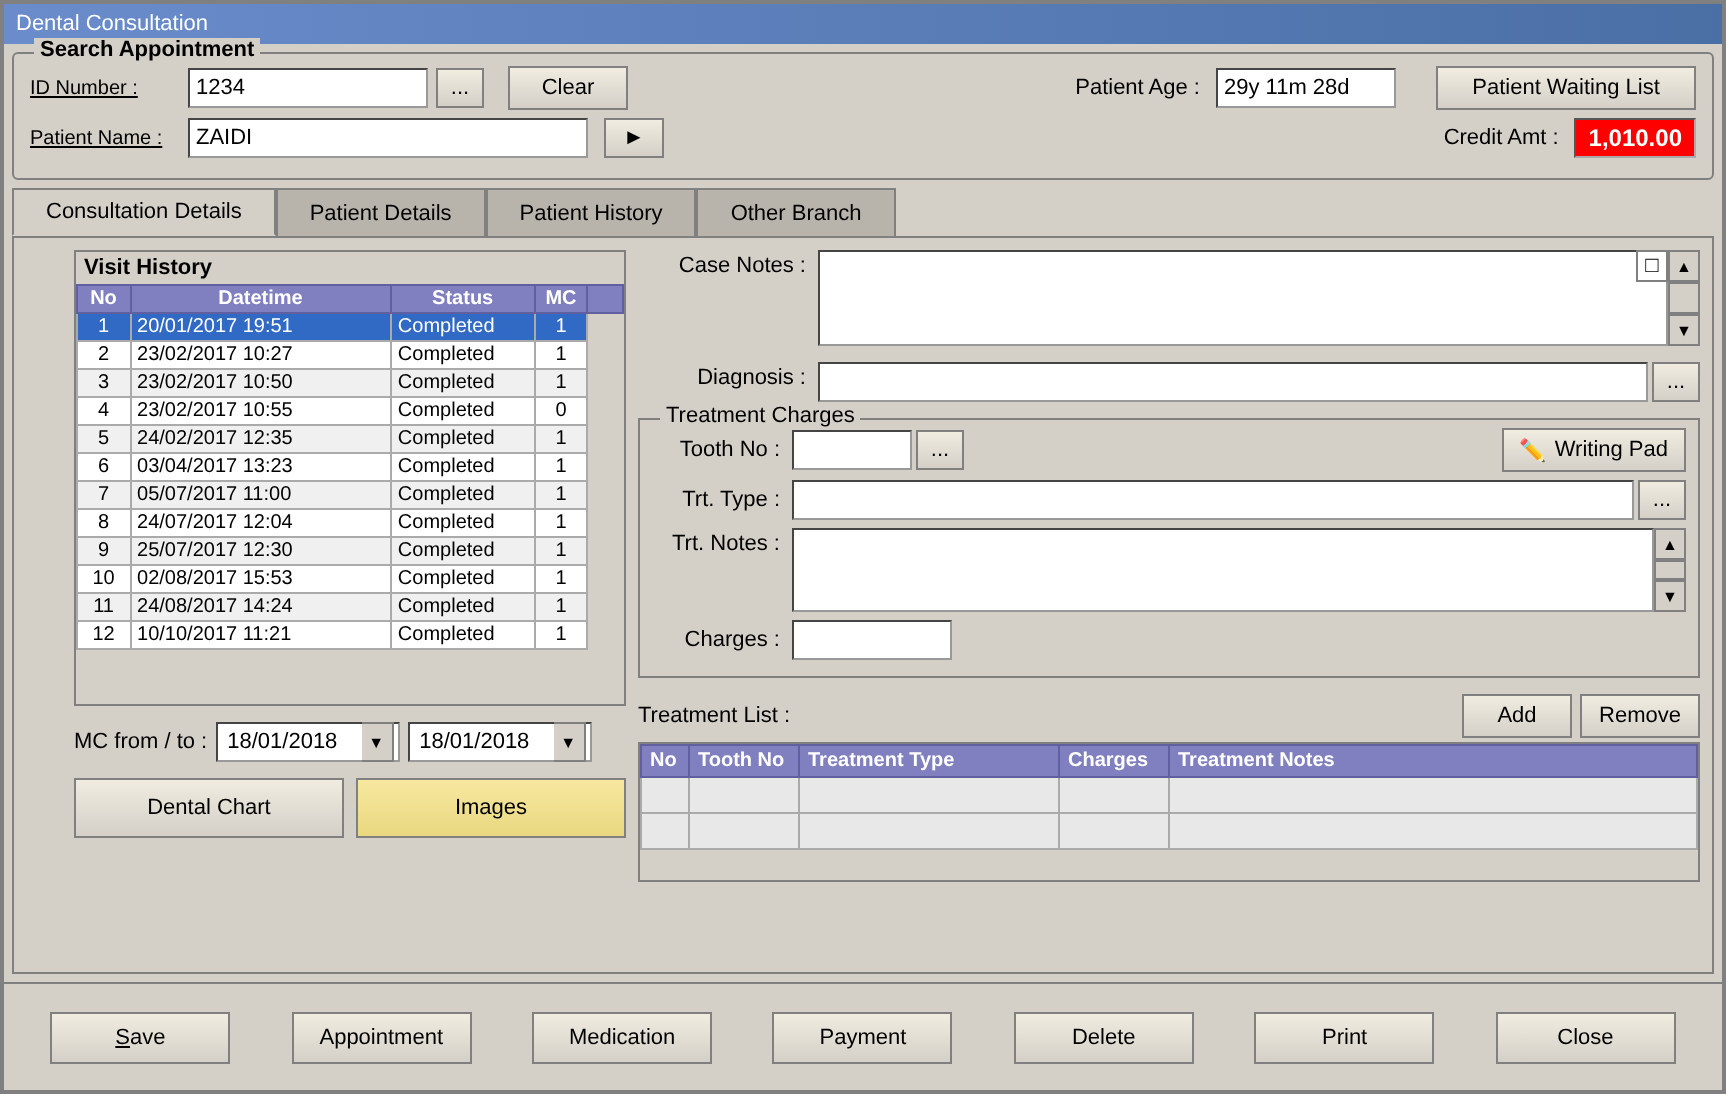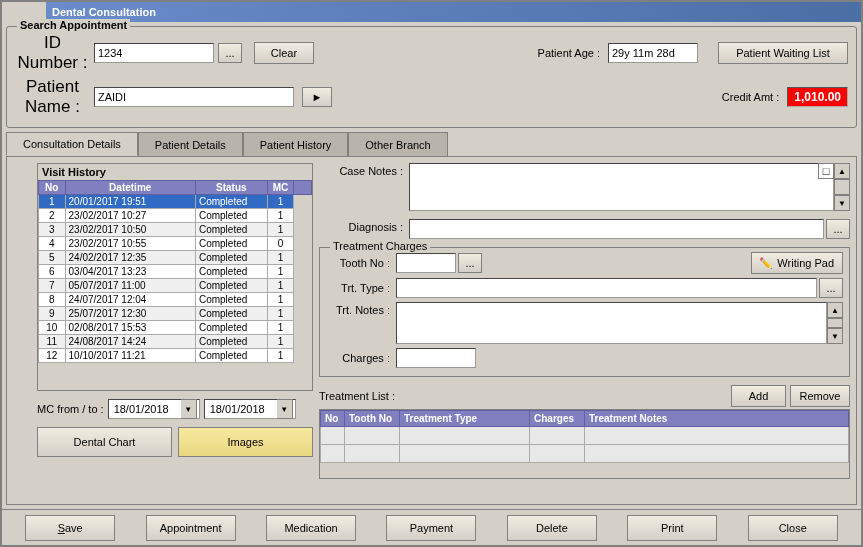--- a/index.html
+++ b/index.html
@@ -1,28 +1,28 @@
 <!DOCTYPE html>
 <html><head>
   <meta charset="utf-8">
   <style>
     * { box-sizing: border-box; margin: 0; padding: 0; }
     body { font-family: 'Segoe UI', Tahoma, Geneva, Verdana, sans-serif; font-size: 11px; background: #d4d0c8; width: 863px; height: 547px; overflow: hidden; }
     
     .window { width: 863px; height: 547px; background: #d4d0c8; border: 2px solid #808080; display: flex; flex-direction: column; }
     
-    .title-bar { background: linear-gradient(to right, #6a8ccb, #4a6fa5); color: white; padding: 3px 6px; font-size: 11px; font-weight: bold; display: flex; align-items: center; height: 20px; margin-left: 44px; }
+    .title-bar { background: linear-gradient(to right, #6a8ccb, #4a6fa5); color: white; padding: 3px 6px; font-size: 11px; font-weight: normal; display: flex; align-items: center; height: 20px; }
     
     .main-content { flex: 1; padding: 4px; display: flex; flex-direction: column; }
     
     .search-group { border: 1px solid #808080; border-radius: 3px; padding: 6px 8px; margin-bottom: 4px; position: relative; background: #d4d0c8; }
     .search-group-label { position: absolute; top: -8px; left: 10px; background: #d4d0c8; padding: 0 3px; font-size: 11px; font-weight: bold; }
     
     .search-row { display: flex; align-items: center; margin-bottom: 4px; gap: 4px; }
-    .search-label { font-size: 17px; width: 75px; text-align: center; }
+    .search-label { font-size: 10px; width: 75px; text-align: left; text-decoration: underline; }
     
     input[type="text"] { border: 1px inset #999; background: white; padding: 1px 3px; font-size: 11px; height: 20px; }
     
     .btn { background: linear-gradient(to bottom, #f0ece0, #d4d0c8); border: 1px solid #808080; padding: 2px 8px; font-size: 11px; cursor: pointer; height: 22px; min-width: 30px; }
     .btn-small { padding: 1px 4px; height: 20px; min-width: 24px; }
     
     .credit-amt { background: #ff0000; color: white; font-weight: bold; padding: 2px 6px; font-size: 12px; border: 1px inset #aaa; text-align: right; }
     
     .tabs-container { display: flex; margin-bottom: 0; }
     .tab { background: #c8c4bc; border: 1px solid #808080; border-bottom: none; padding: 3px 16px; font-size: 11px; cursor: pointer; height: 24px; display: flex; align-items: center; }
@@ -73,21 +73,21 @@
     
     .treatment-list-section { margin-top: 4px; }
     .tl-header { display: flex; align-items: center; gap: 4px; margin-bottom: 2px; }
     .tl-label { font-size: 11px; }
     
     .tl-table { width: 100%; border-collapse: collapse; font-size: 10px; }
     .tl-table th { background: #8080c0; color: white; border: 1px solid #6060a0; padding: 2px 4px; text-align: left; }
     .tl-table td { border: 1px solid #aaa; padding: 2px 4px; background: #e8e8e8; height: 18px; }
     .tl-table-container { height: 70px; overflow-y: auto; border: 1px solid #808080; }
     
-    .bottom-bar { background: #d4d0c8; border-top: 1px solid #808080; padding: 4px 8px; display: flex; justify-content: space-around; align-items: center; height: 36px; }
+    .bottom-bar { background: #d4d0c8; border-top: 1px solid #808080; padding: 4px 8px; display: flex; justify-content: space-around; align-items: center; height: 54px; }
     .bottom-btn { min-width: 90px; height: 26px; background: linear-gradient(to bottom, #f0ece0, #d4d0c8); border: 1px solid #808080; font-size: 11px; cursor: pointer; }
     
     .underline-btn { text-decoration: underline; }
     
     .writing-pad-btn { background: linear-gradient(to bottom, #f0ece0, #d4d0c8); border: 1px solid #808080; padding: 2px 8px; font-size: 11px; cursor: pointer; height: 22px; display: flex; align-items: center; gap: 4px; }
   </style>
 </head>
 <body>
 
 <div class="window">

